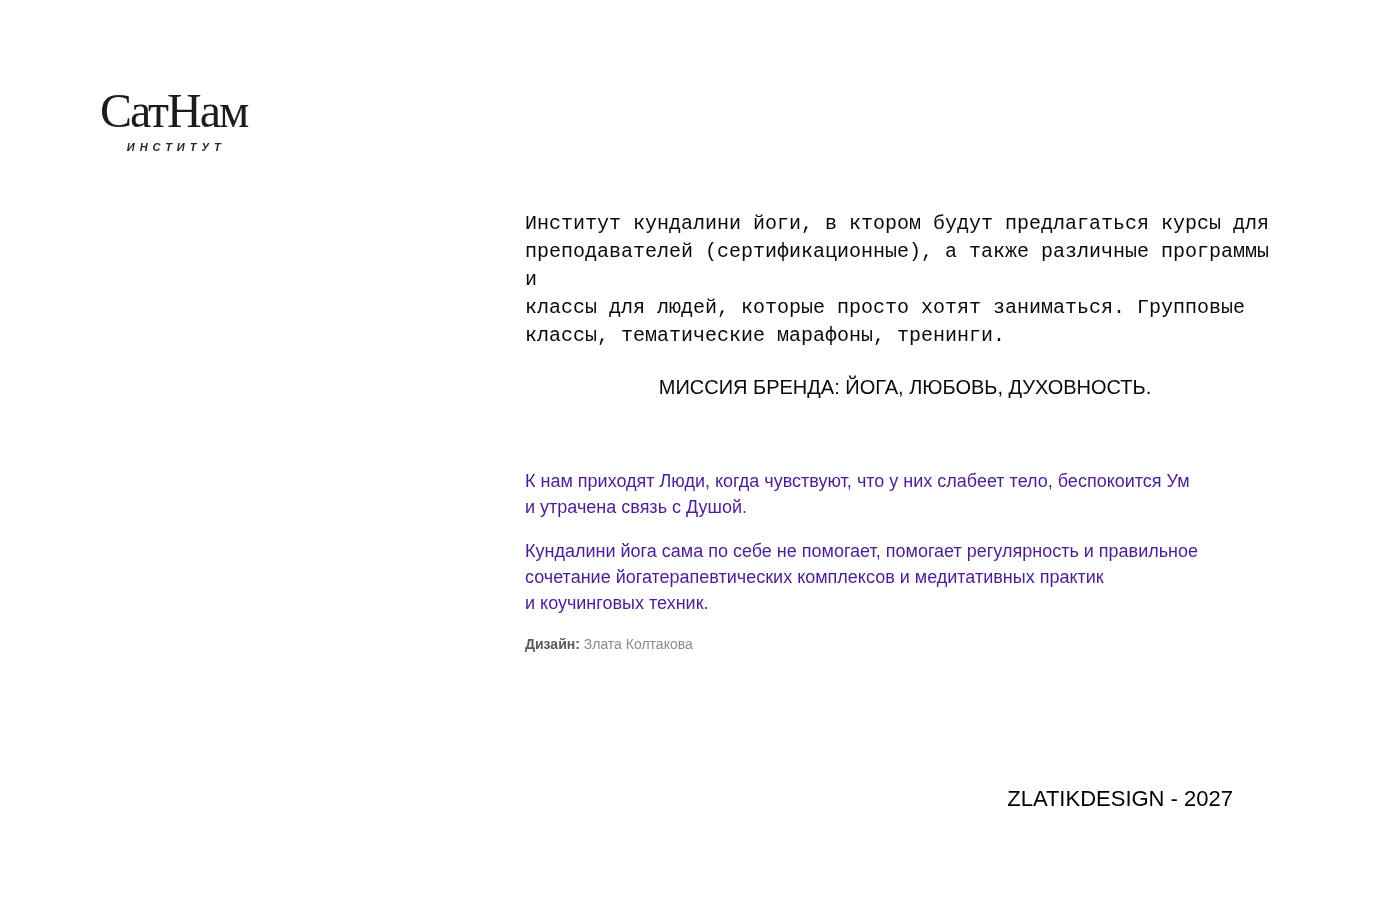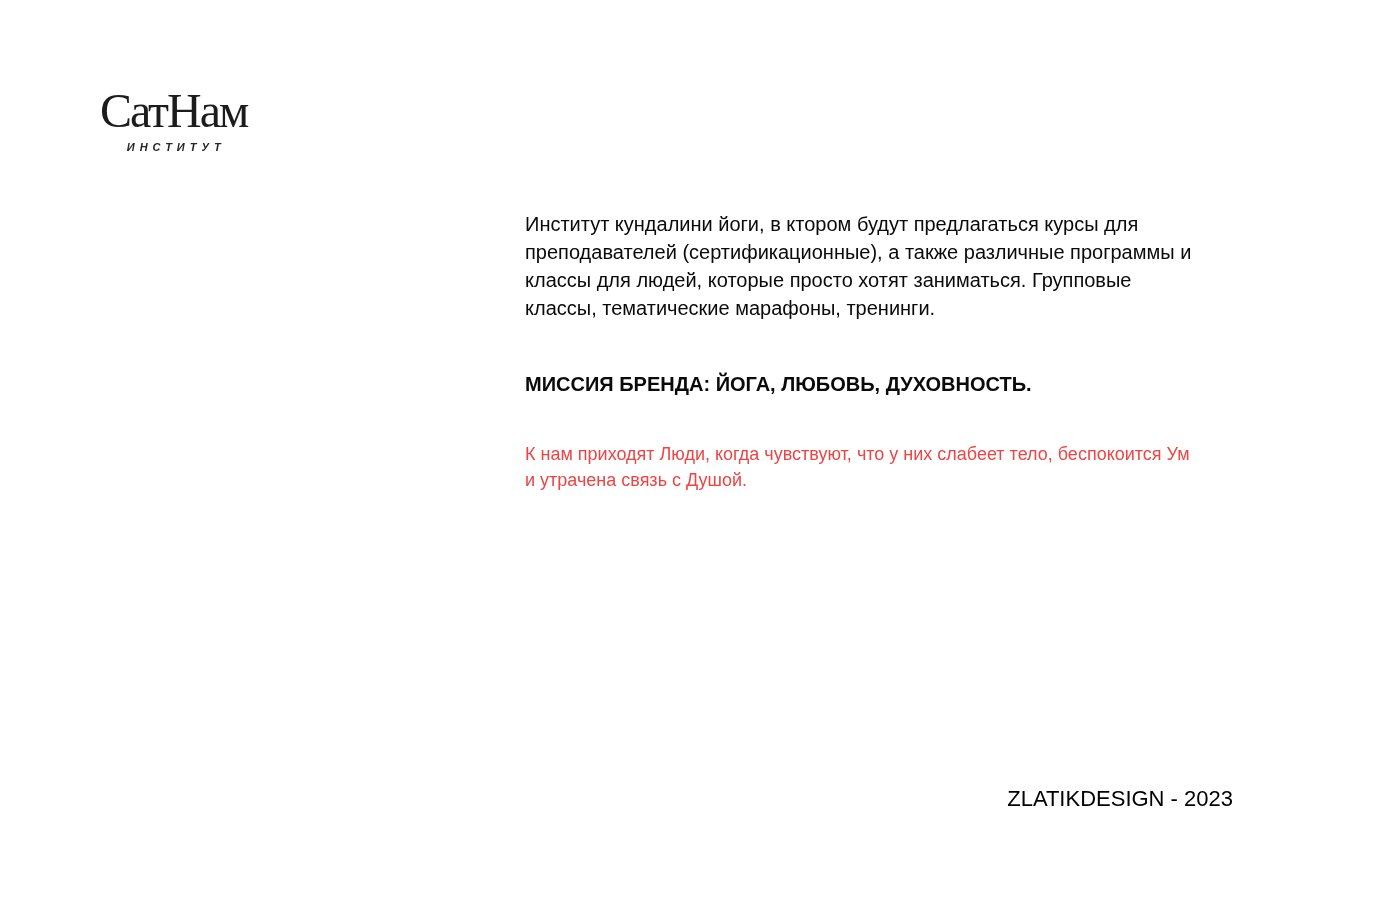--- a/index.html
+++ b/index.html
@@ -47,34 +47,36 @@
     position: absolute;
     left: 525px;
     top: 210px;
     width: 760px;
   }
   .intro {
     font-size: 20px;
     line-height: 28px;
     color: #0a0a0a;
     white-space: pre-line;
-    margin-bottom: 49px;
+    margin-bottom: 24px;
+    font-family: Liberation Mono, monospace;
   }
   .mission-heading {
     font-size: 20px;
-    font-weight: 700;
+    font-weight: 400;
     line-height: 26px;
     color: #0a0a0a;
-    margin-bottom: 44px;
+    margin-bottom: 68px;
     white-space: nowrap;
+    text-align: center;
   }
   .body-paragraph {
     font-size: 18px;
     line-height: 26px;
-    color: #ef4444;
+    color: #4c1d95;
     white-space: pre-line;
     margin-bottom: 18px;
   }
   .credit {
     margin-top: 2px;
     font-size: 14px;
     line-height: 20px;
     color: #8b8b8b;
   }
   .credit-label {
@@ -108,18 +110,25 @@
 преподавателей (сертификационные), а также различные программы и
 классы для людей, которые просто хотят заниматься. Групповые
 классы, тематические марафоны, тренинги.</p>
 
     <h2 class="mission-heading">МИССИЯ БРЕНДА: ЙОГА, ЛЮБОВЬ, ДУХОВНОСТЬ.</h2>
 
     <p class="body-paragraph">К нам приходят Люди, когда чувствуют, что у них слабеет тело, беспокоится Ум
 и утрачена связь с Душой.</p>
 
 
+    <p class="body-paragraph">Кундалини йога сама по себе не помогает, помогает регулярность и правильное
+сочетание йогатерапевтических комплексов и медитативных практик
+и коучинговых техник.</p>
 
+    <p class="credit">
+      <span class="credit-label">Дизайн:</span> 
+      <span class="credit-name">Злата Колтакова</span>
+    </p>
   </main>
 
-  <div class="footer-signature">ZLATIKDESIGN - 2023</div>
+  <div class="footer-signature">ZLATIKDESIGN - 2027</div>
 
 </div>
 
 </body></html>

